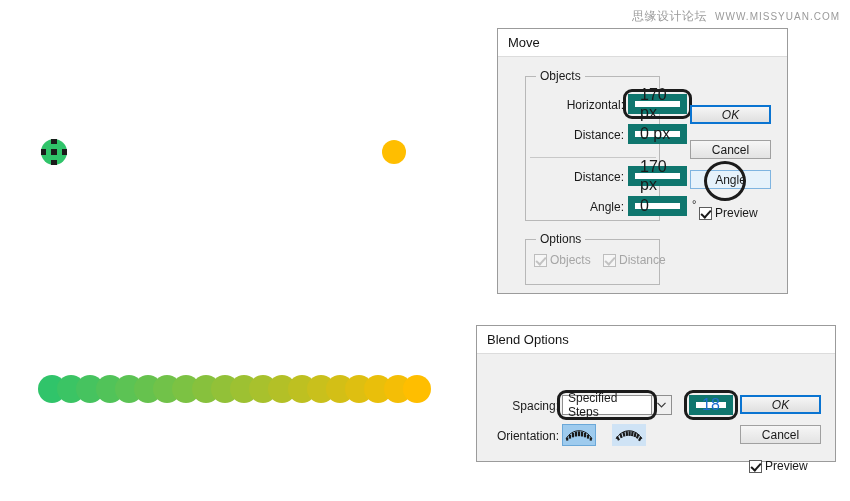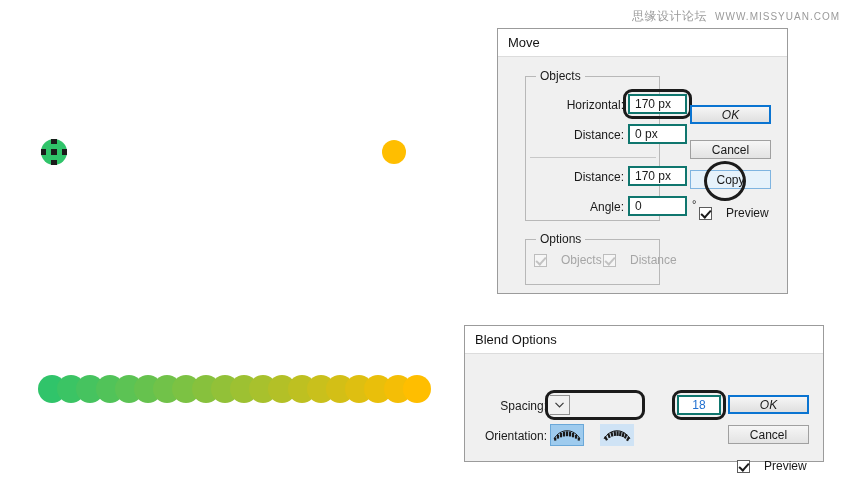--- a/index.html
+++ b/index.html
@@ -98,25 +98,25 @@
   .field-label {
     position: absolute;
     font-size: 12px;
     color: #1a1a1a;
     text-align: right;
     white-space: nowrap;
   }
   .textbox {
     position: absolute;
     background: #ffffff;
-    border: 2px solid #0f766e;
+    border: 7px solid #0f766e;
     box-sizing: border-box;
     display: flex; align-items: center;
     padding-left: 5px;
-    font-size: 12px;
+    font-size: 16px;
     color: #1a1a1a;
   }
   .hr-sep {
     position: absolute;
     border-top: 1px solid #c8c8c8;
   }
   .unit-deg {
     position: absolute;
     font-size: 11px;
     color: #1a1a1a;
@@ -138,21 +138,21 @@
     font-style: italic;
   }
   .btn.highlight-btn {
     background: #e6f2fb;
     border: 1px solid #7fb4e0;
   }
 
   
   .checkrow {
     position: absolute;
-    display: flex; align-items: center; gap: 14px;
+    display: flex; align-items: center; gap: 3px;
     font-size: 12px; color: #1a1a1a;
     white-space: nowrap;
   }
   .cbox {
     width: 13px; height: 13px;
     box-sizing: border-box;
     background: #ffffff;
     border: 1px solid #5c5c5c;
     position: relative;
     flex: 0 0 auto;
@@ -301,42 +301,43 @@
         <span class="cbox checked"></span>
         <span>Objects</span>
       </div>
       <div class="checkrow disabled" style="left:105px; top:196px;">
         <span class="cbox checked"></span>
         <span>Distance</span>
       </div>
 
       <div class="btn default-btn" style="left:192px; top:48px; width:81px; height:19px;">OK</div>
       <div class="btn" style="left:192px; top:83px; width:81px; height:19px;">Cancel</div>
-      <div class="btn highlight-btn" style="left:192px; top:113px; width:81px; height:19px;">Copy</div>
+      <div class="btn highlight-btn" style="left:192px; top:113px; width:81px; height:19px;">Angle</div>
       <div class="anno-ring anno-round" style="left:206px; top:104px; width:42px; height:40px;"></div>
 
       <div class="checkrow" style="left:201px; top:149px;">
         <span class="cbox checked"></span>
         <span>Preview</span>
       </div>
 
     </div>
   </div>
 
-  <div class="dialog" id="blend-dialog" style="left:464px; top:325px; width:360px; height:137px;">
+  <div class="dialog" id="blend-dialog" style="left:476px; top:325px; width:360px; height:137px;">
 
     <div class="dlg-titlebar">
       <span>Blend Options</span>
     </div>
 
     <div class="dlg-body">
 
       <div class="field-label" style="left:20px; top:45px; width:62px;">Spacing:</div>
 
       <div class="combo" style="left:85px; top:41px; width:110px; height:20px;">
+        <span class="combo-text">Specified Steps</span>
         <span class="combo-arrow">
           <svg width="9" height="6" viewBox="0 0 9 6" aria-hidden="true">
             <path d="M0.5 0.8 L4.5 4.8 L8.5 0.8" fill="none" stroke="#3a3a3a" stroke-width="1.2"></path>
           </svg>
         </span>
       </div>
       <div class="anno-ring anno-pill" style="left:80px; top:36px; width:100px; height:30px;"></div>
 
       <div class="textbox" style="left:212px; top:41px; width:44px; height:20px; justify-content:center; padding-left:0;">
         <span class="blue-num">18</span>

